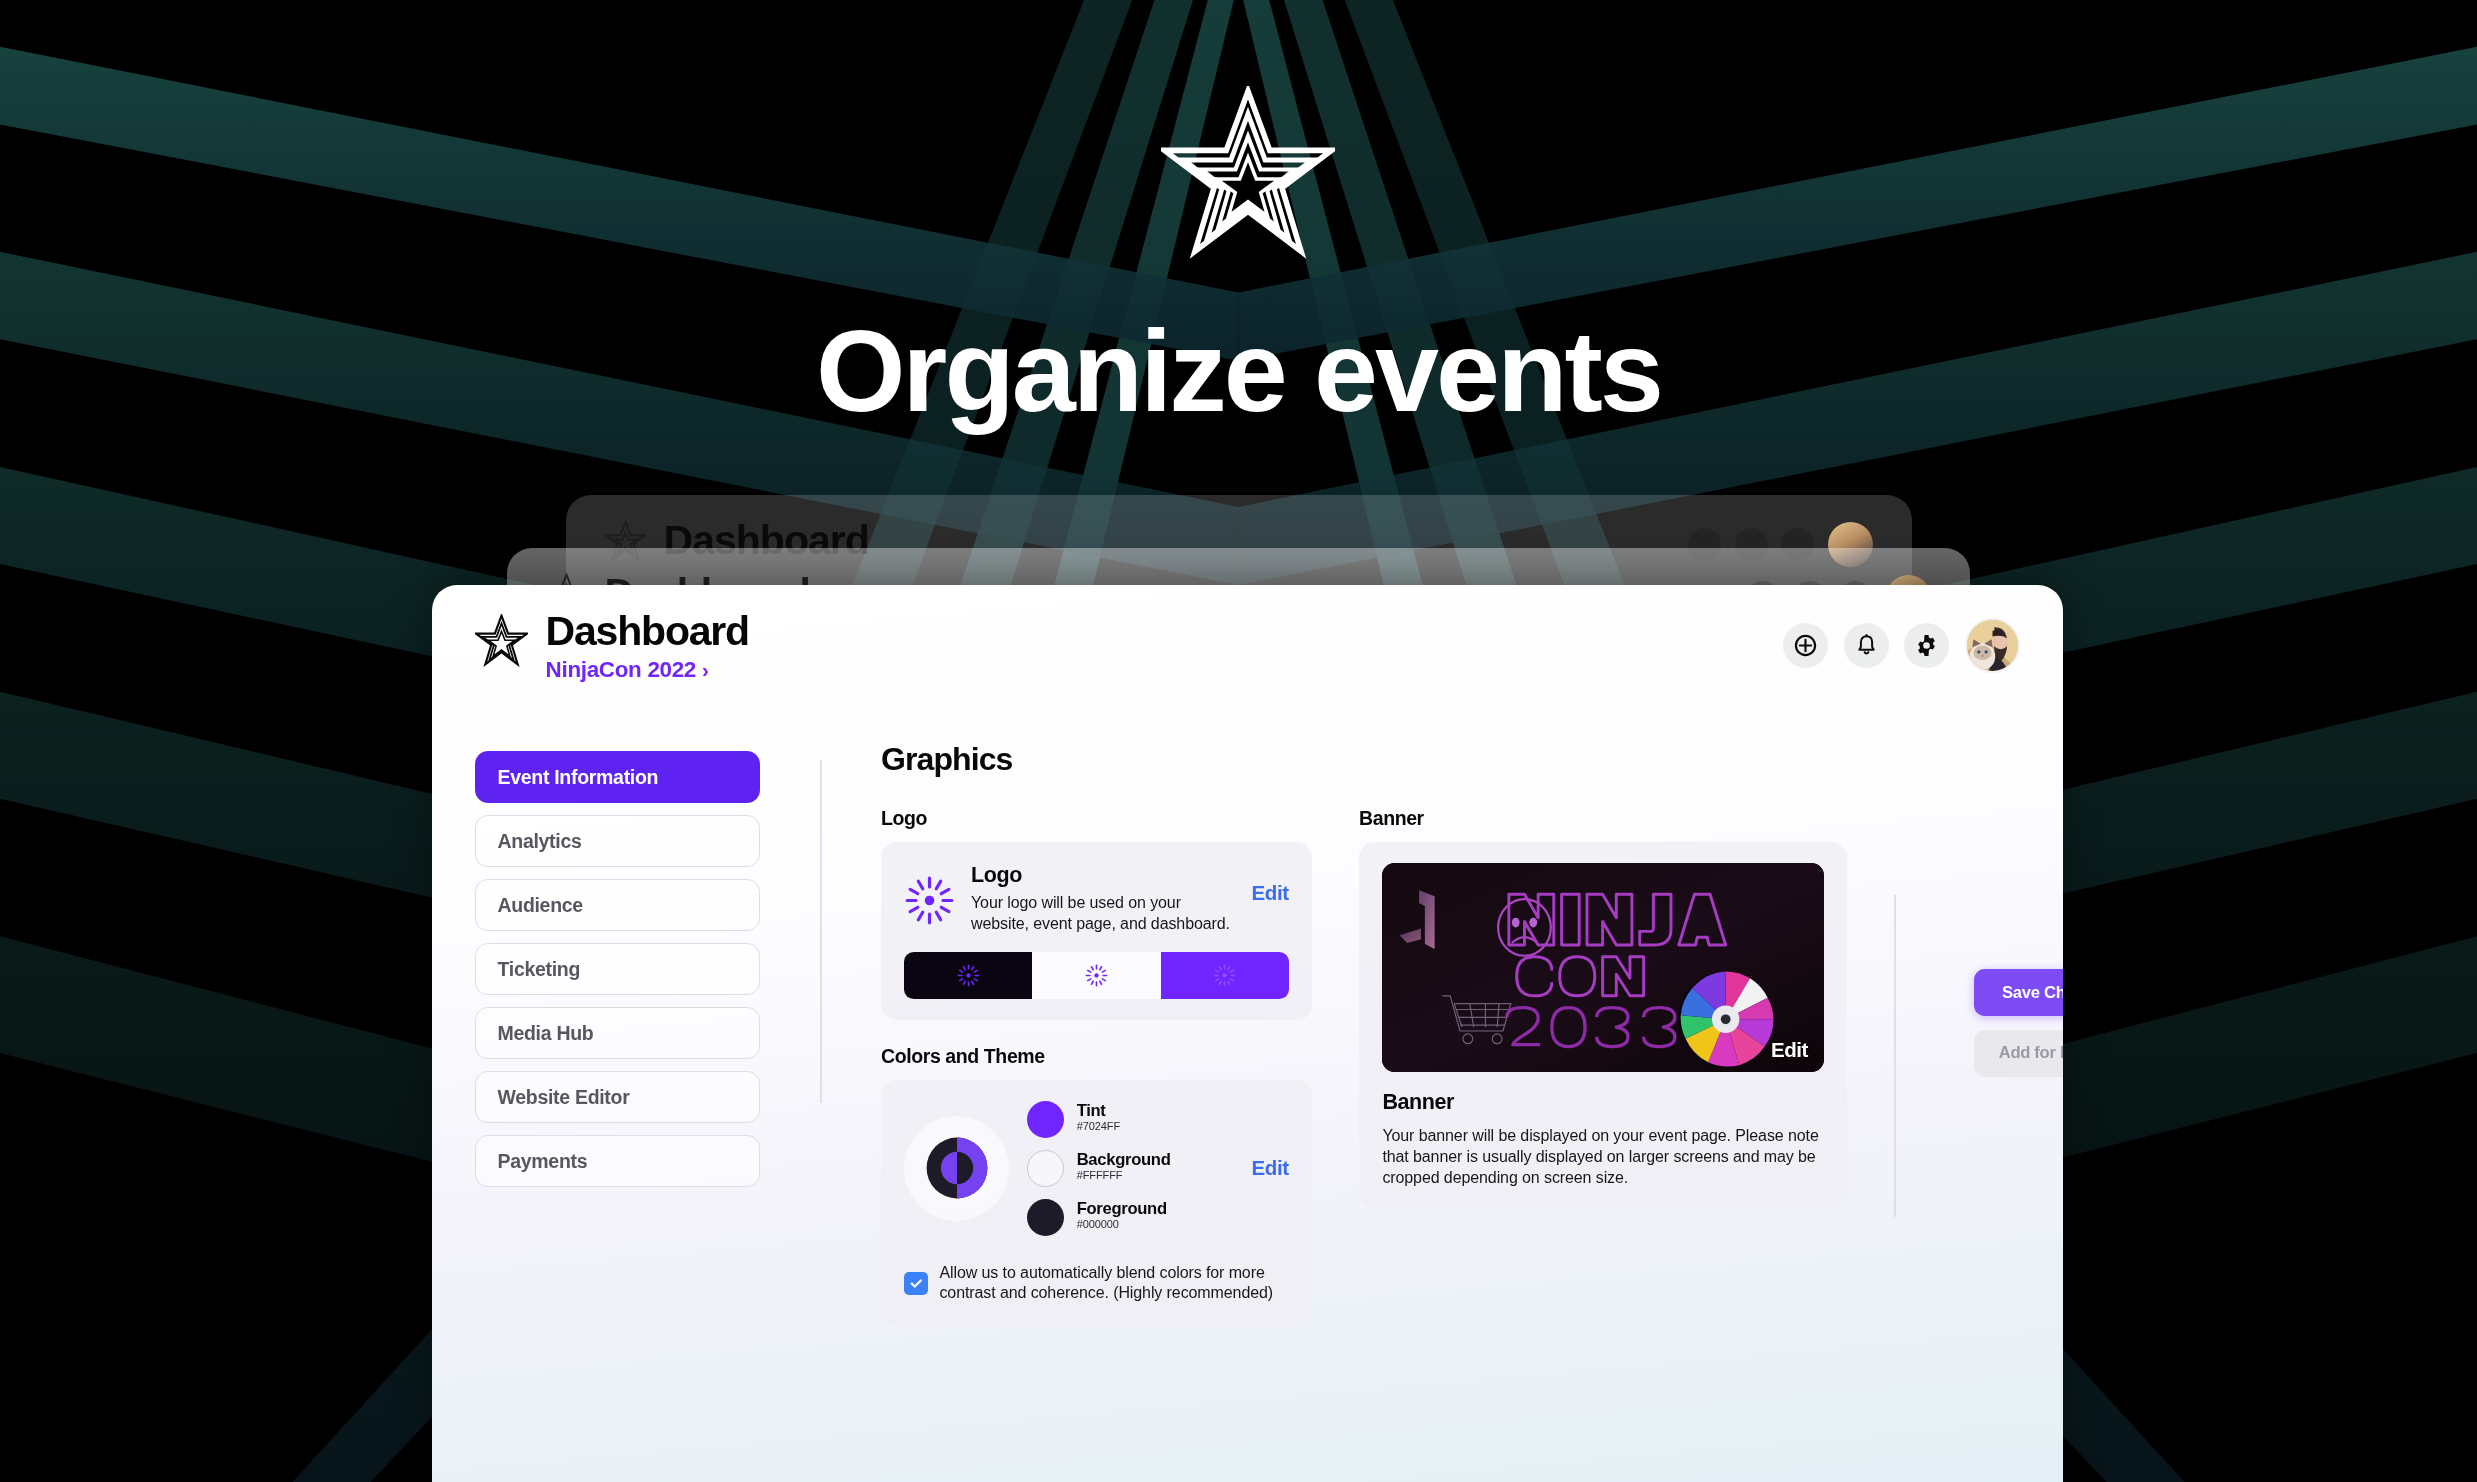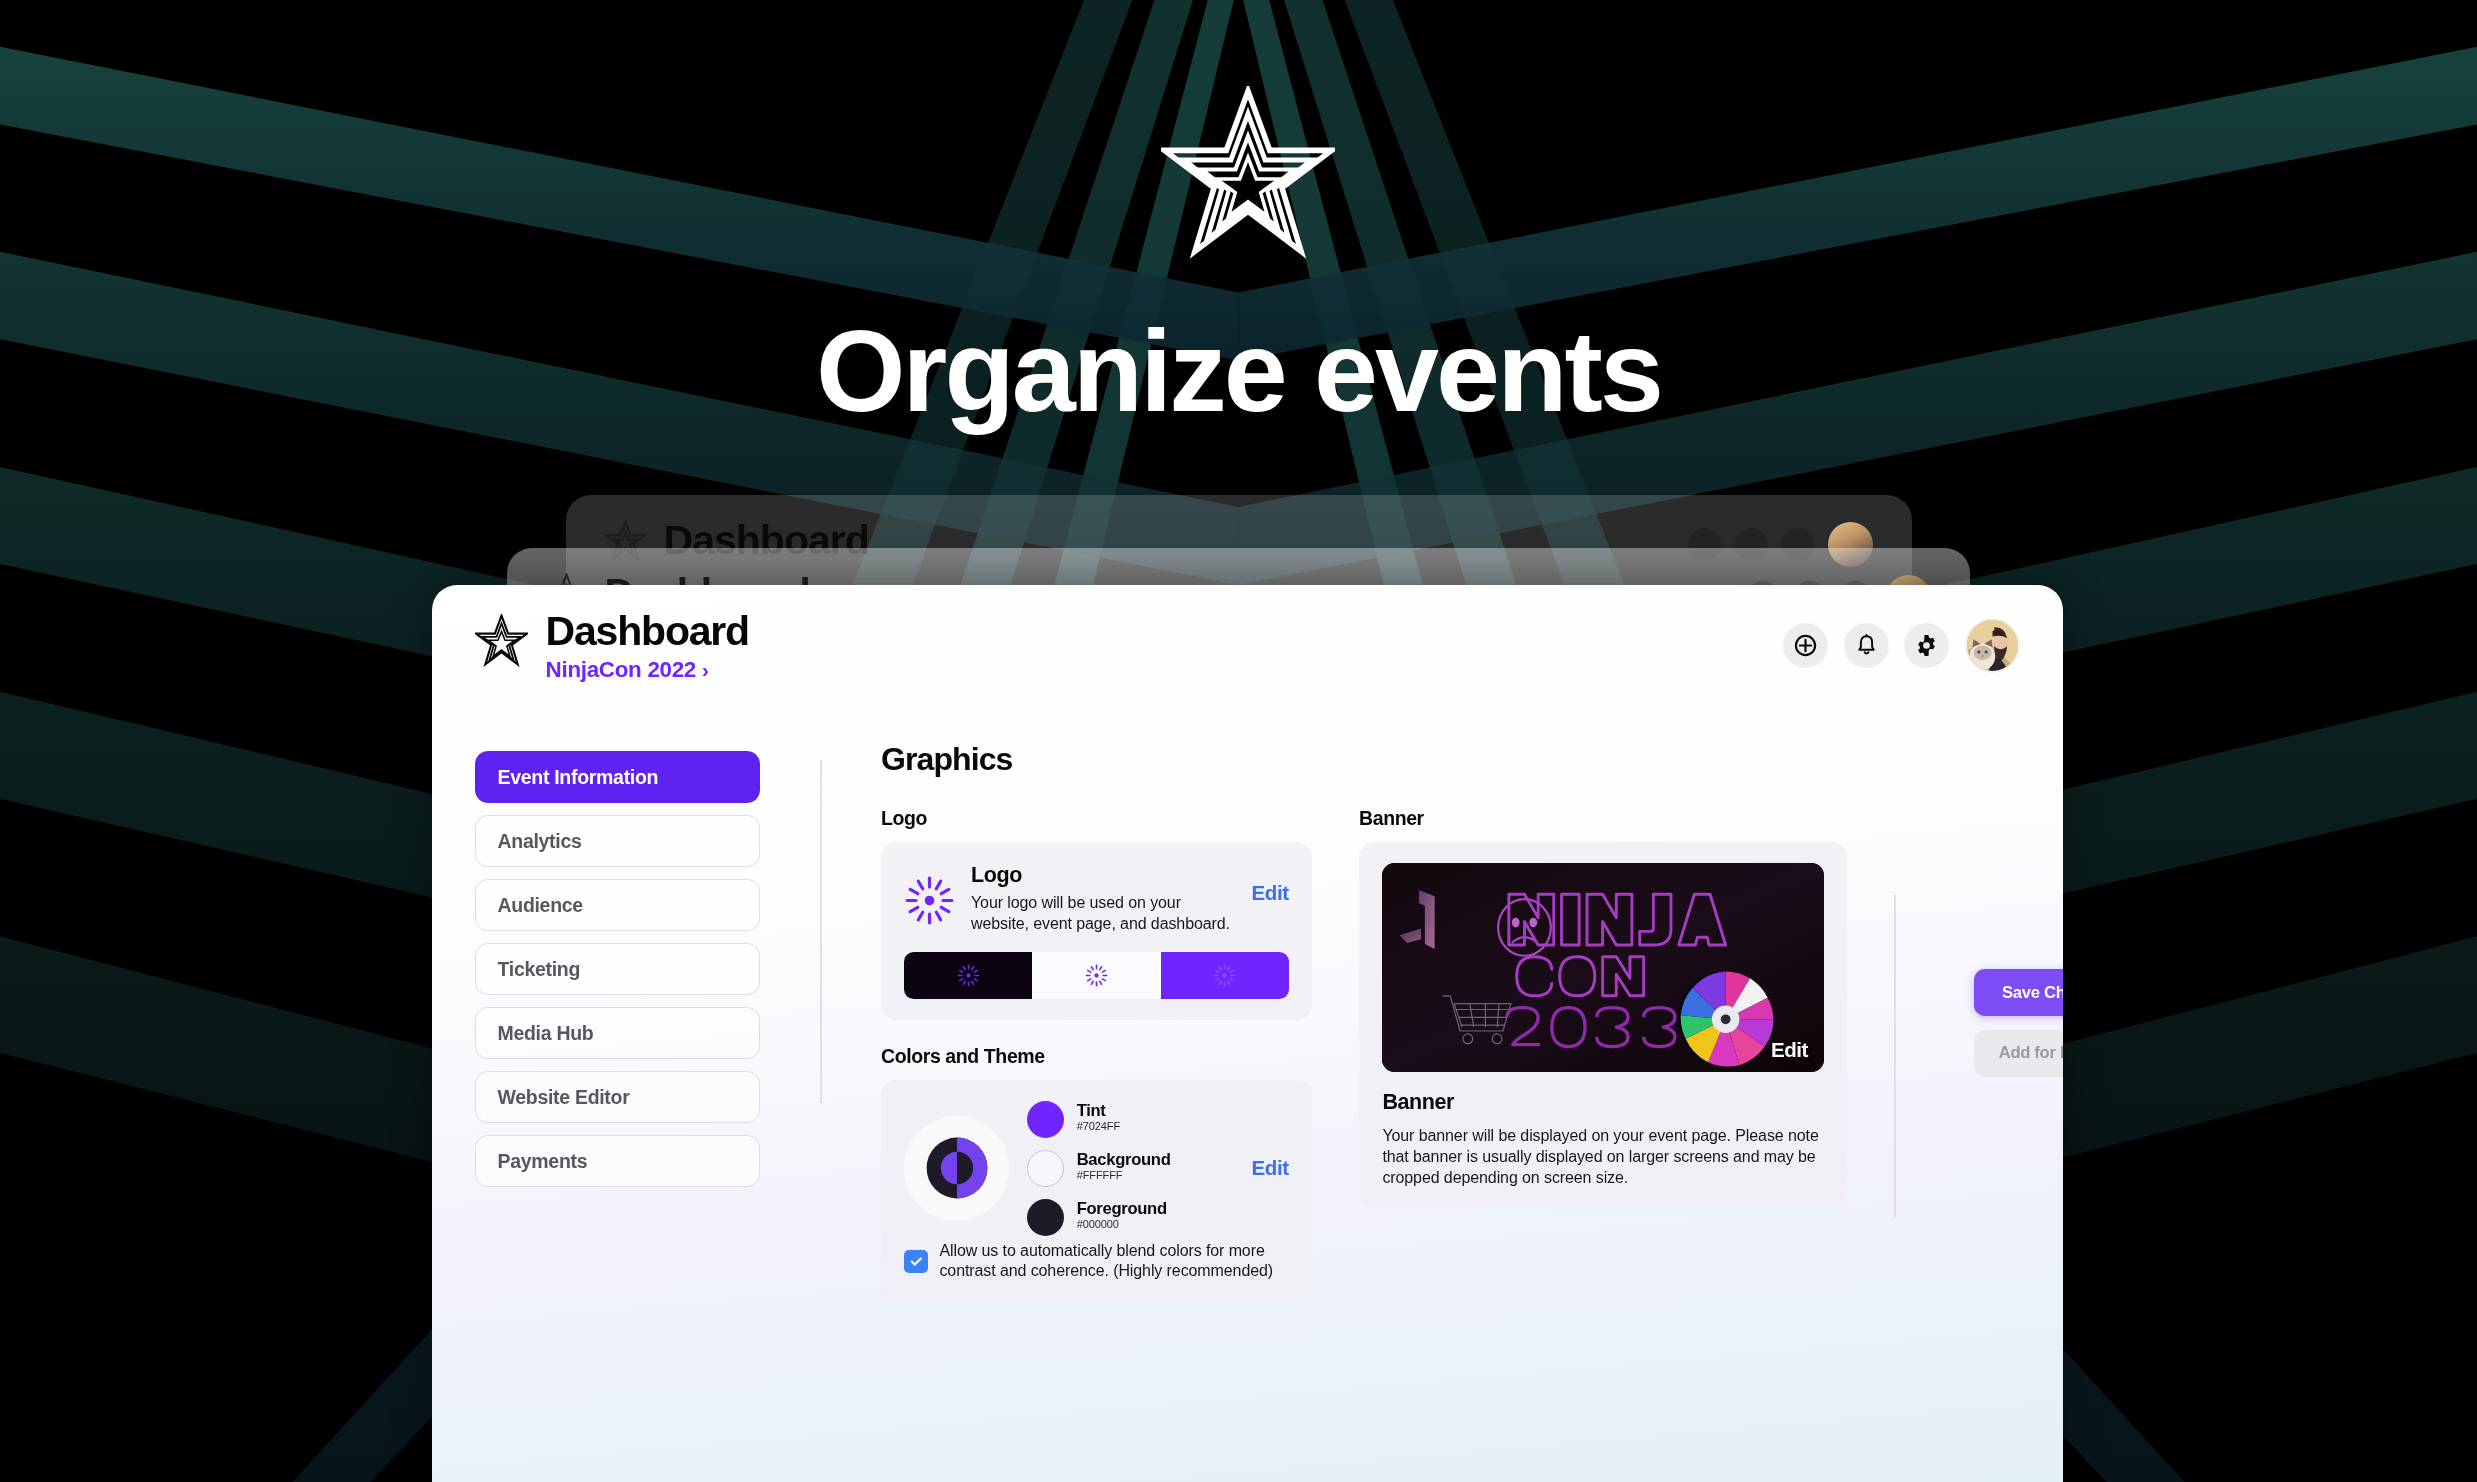--- a/index.html
+++ b/index.html
@@ -620,21 +620,21 @@
                   <div class="sw-dot fg"></div>
                   <div>
                     <div class="sw-name">Foreground</div>
                     <div class="sw-hex">#000000</div>
                   </div>
                 </div>
               </div>
               <a class="edit-link" style="margin-top:0">Edit</a>
             </div>
 
-            <div class="chk-row" style="margin-top:5px">
+            <div class="chk-row" style="margin-top:27px">
               <div class="chk">
                 <svg width="14.6" height="14.6" viewBox="0 0 16 16">
                   <path d="M3 8.3 L6.3 11.6 L13 4.9" fill="none" stroke="#fff" stroke-width="2.4" stroke-linecap="round" stroke-linejoin="round"></path>
                 </svg>
               </div>
               <div class="chk-txt">Allow us to automatically blend colors for more contrast and coherence. (Highly recommended)</div>
             </div>
           </div>
         </div>
 

